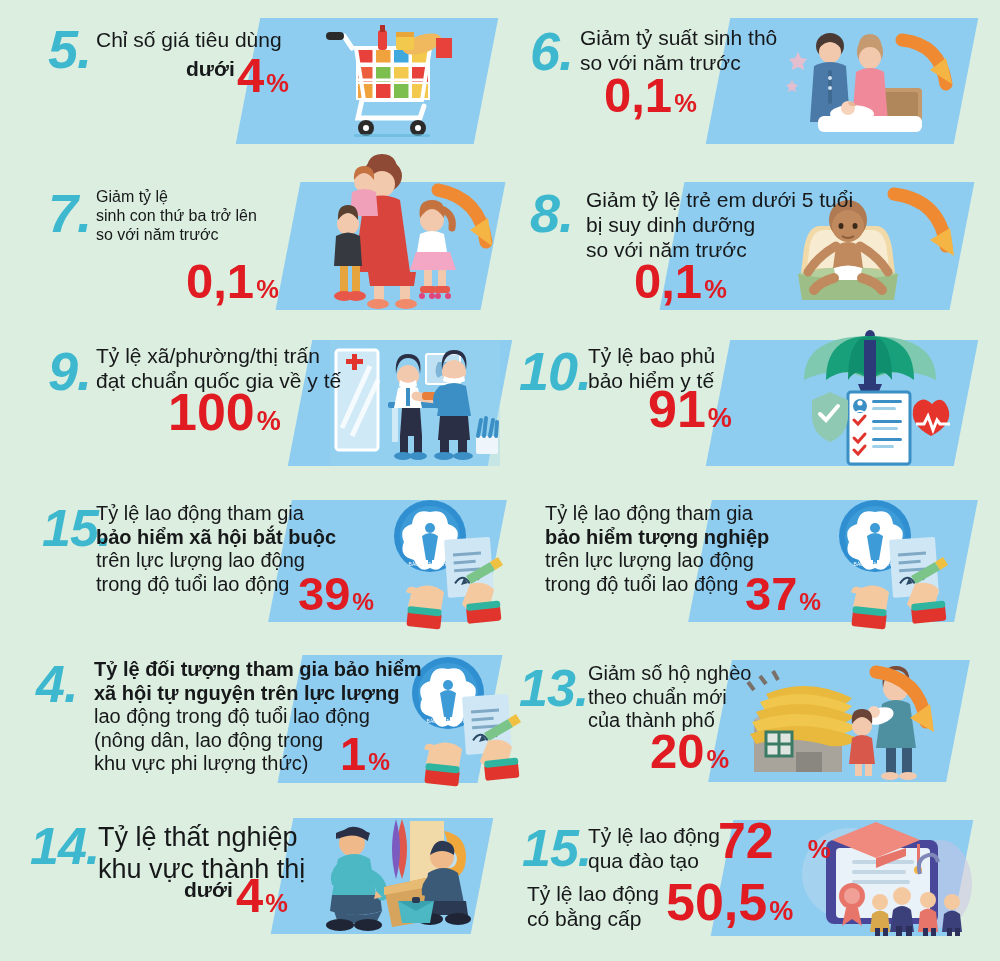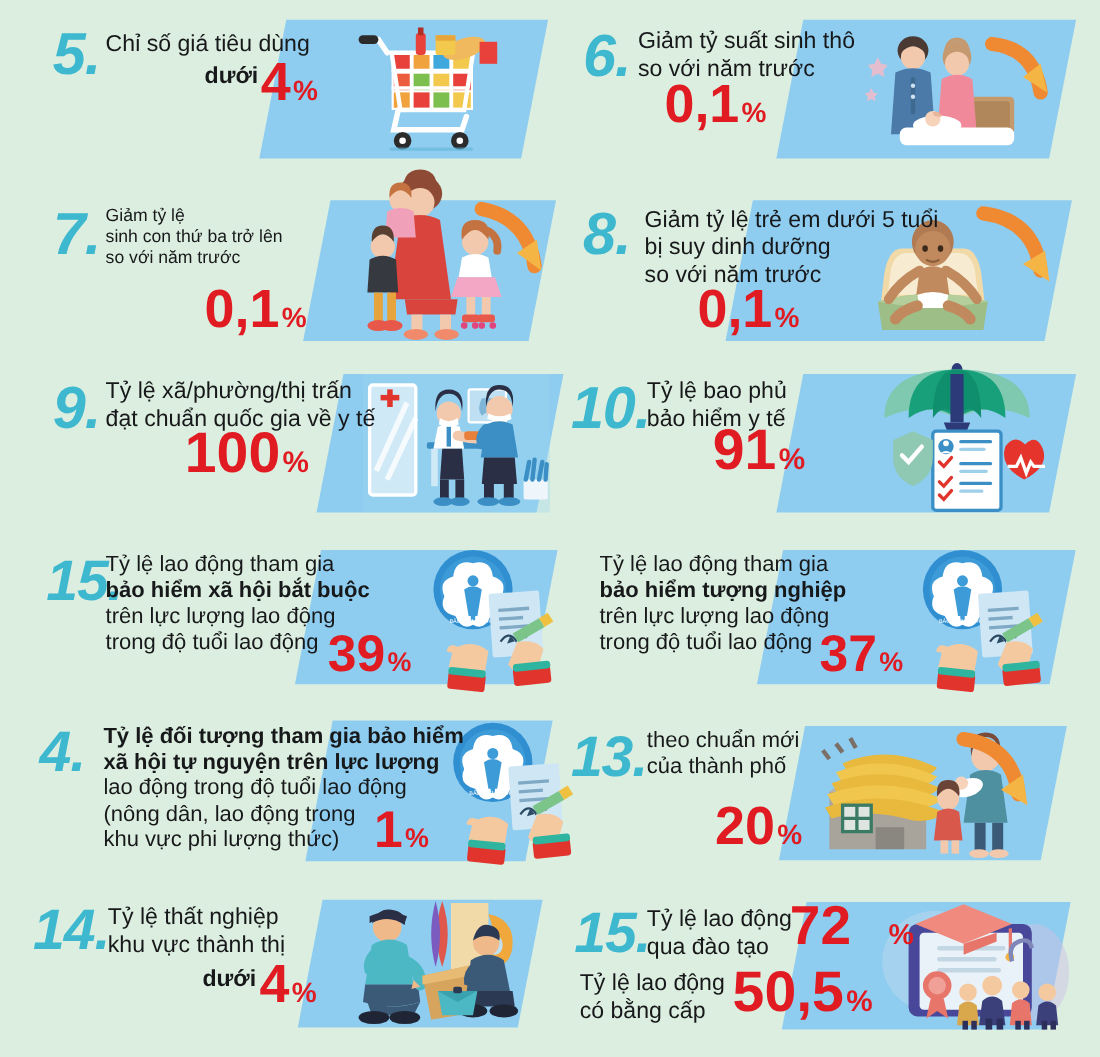--- a/index.html
+++ b/index.html
@@ -490,20 +490,21 @@
       </svg>
     </div>
   </div>
 
   <div class="card">
     <div class="panel sk" style="left:720px;top:660px;width:238px;height:122px;"></div>
     <div class="idx" style="left:519px;top:662px;font-size:52px;">
       <span>13.</span>
     </div>
     <div class="txt" style="left:588px;top:662px;font-size:20px;">
+      <div>Giảm số hộ nghèo</div>
       <div>theo chuẩn mới</div>
       <div>của thành phố</div>
     </div>
     <div class="val" style="left:650px;top:728px;font-size:49px;">
       <span>20</span>
       <span class="pct">%</span>
     </div>
     <div class="ill" style="left:740px;top:660px;width:210px;height:122px;">
       <svg viewBox="0 0 210 122" width="210" height="122">
         <path d="M14 60 l44 -32 44 32 v52 h-88z" fill="#a8a49c"></path>
@@ -536,21 +537,21 @@
         <path d="M170 58 l24 14 -4 -28z" fill="#f5b544"></path>
       </svg>
     </div>
   </div>
 
   <div class="card">
     <div class="panel sk" style="left:282px;top:818px;width:200px;height:116px;"></div>
     <div class="idx" style="left:30px;top:820px;font-size:52px;">
       <span>14.</span>
     </div>
-    <div class="txt" style="left:98px;top:822px;font-size:21px;">
+    <div class="txt" style="left:98px;top:822px;font-size:27px;">
       <div>Tỷ lệ thất nghiệp</div>
       <div>khu vực thành thị</div>
     </div>
     <div class="pre" style="left:184px;top:878px;font-size:21px;">dưới</div>
     <div class="val" style="left:236px;top:872px;font-size:49px;">
       <span>4</span>
       <span class="pct">%</span>
     </div>
     <div class="ill" style="left:310px;top:815px;width:170px;height:120px;">
       <svg viewBox="0 0 170 120" width="170" height="120">

